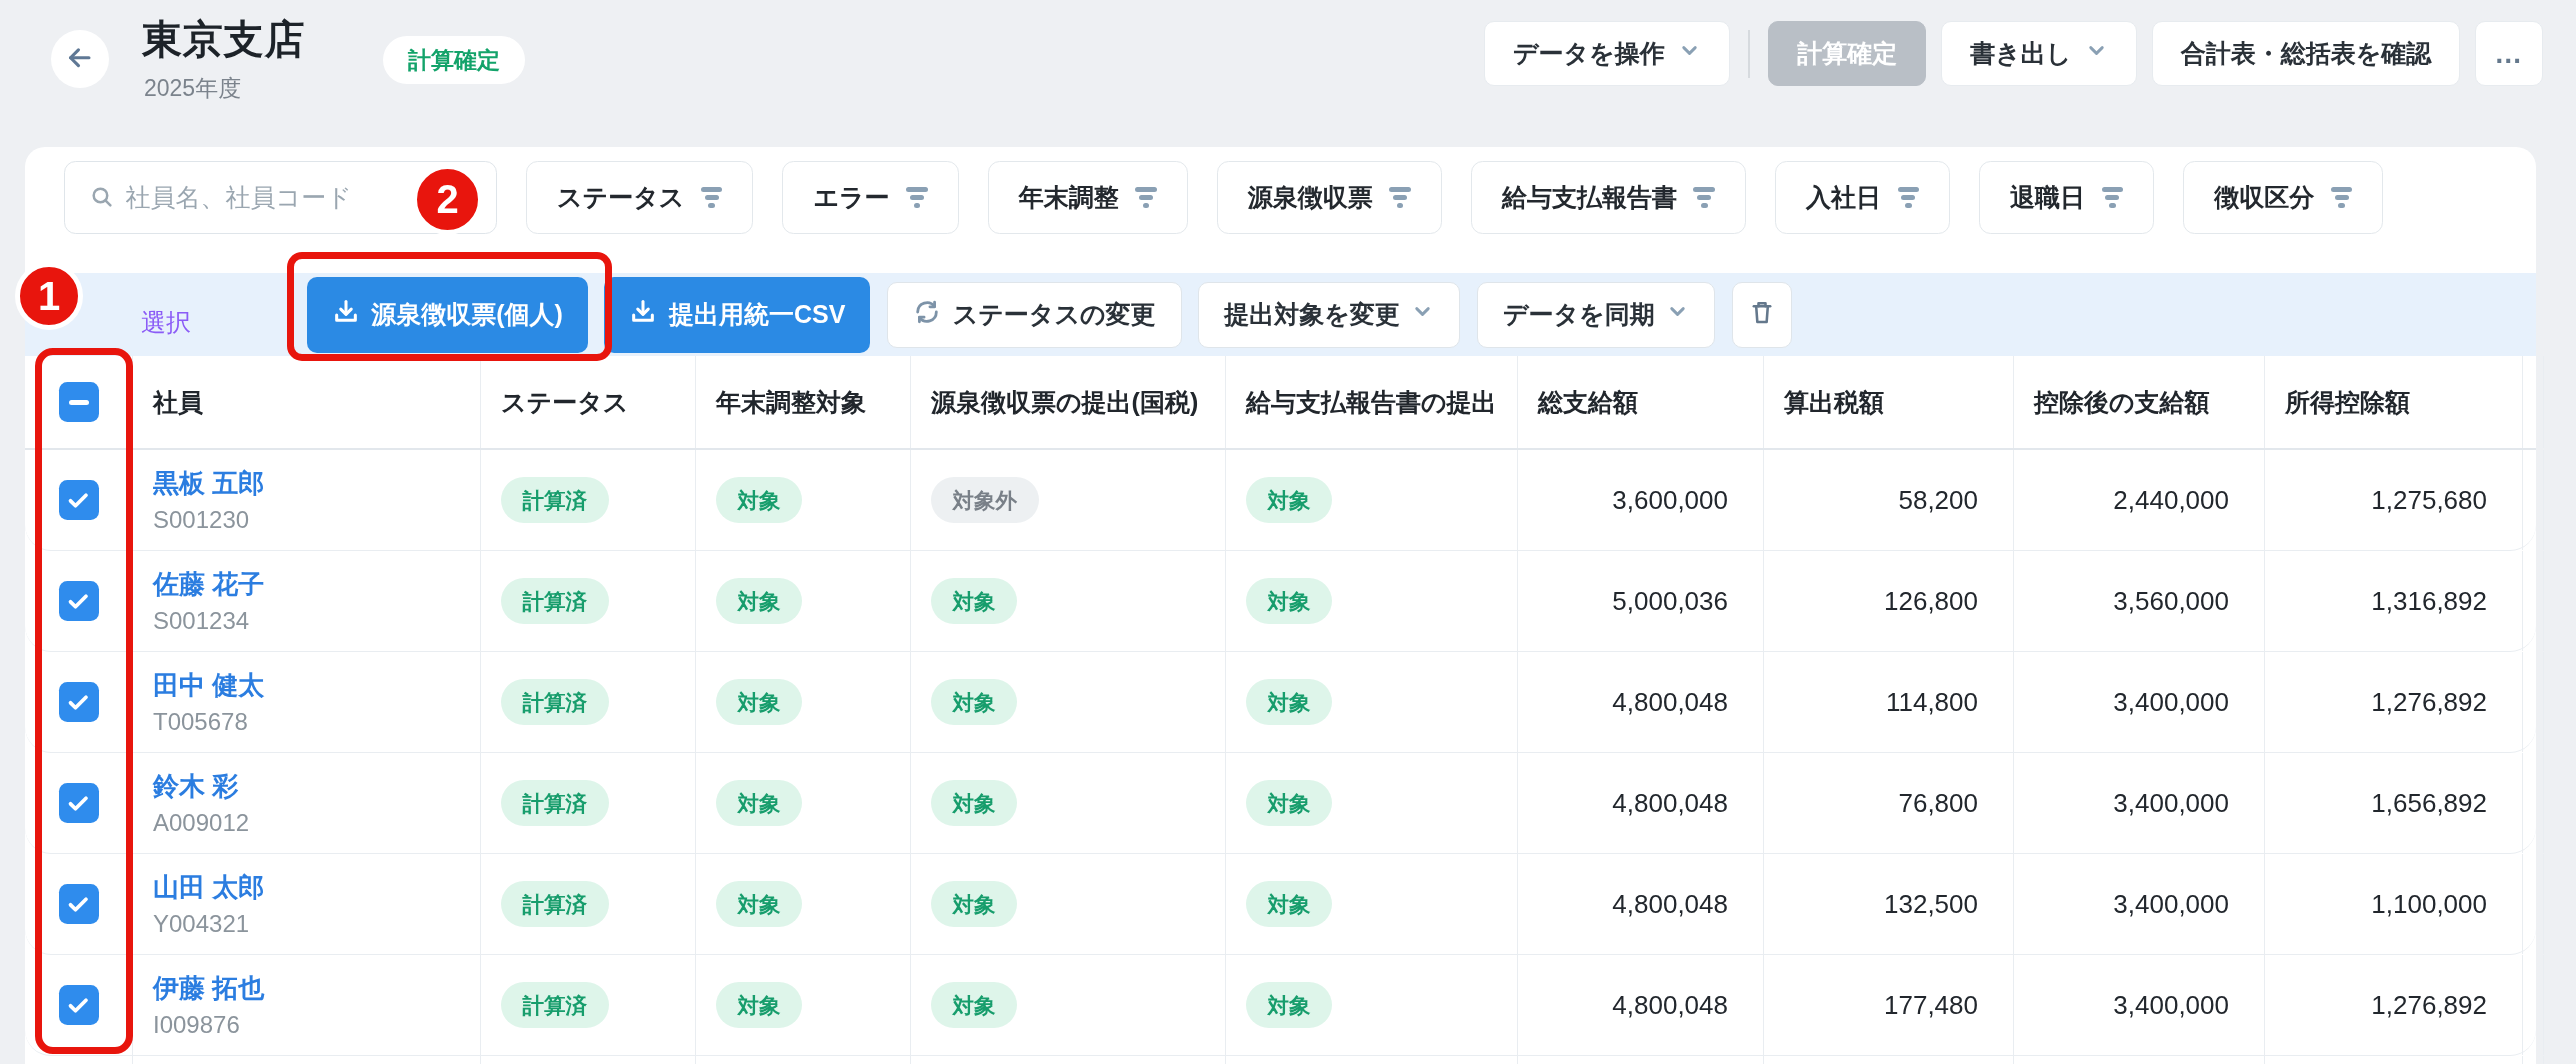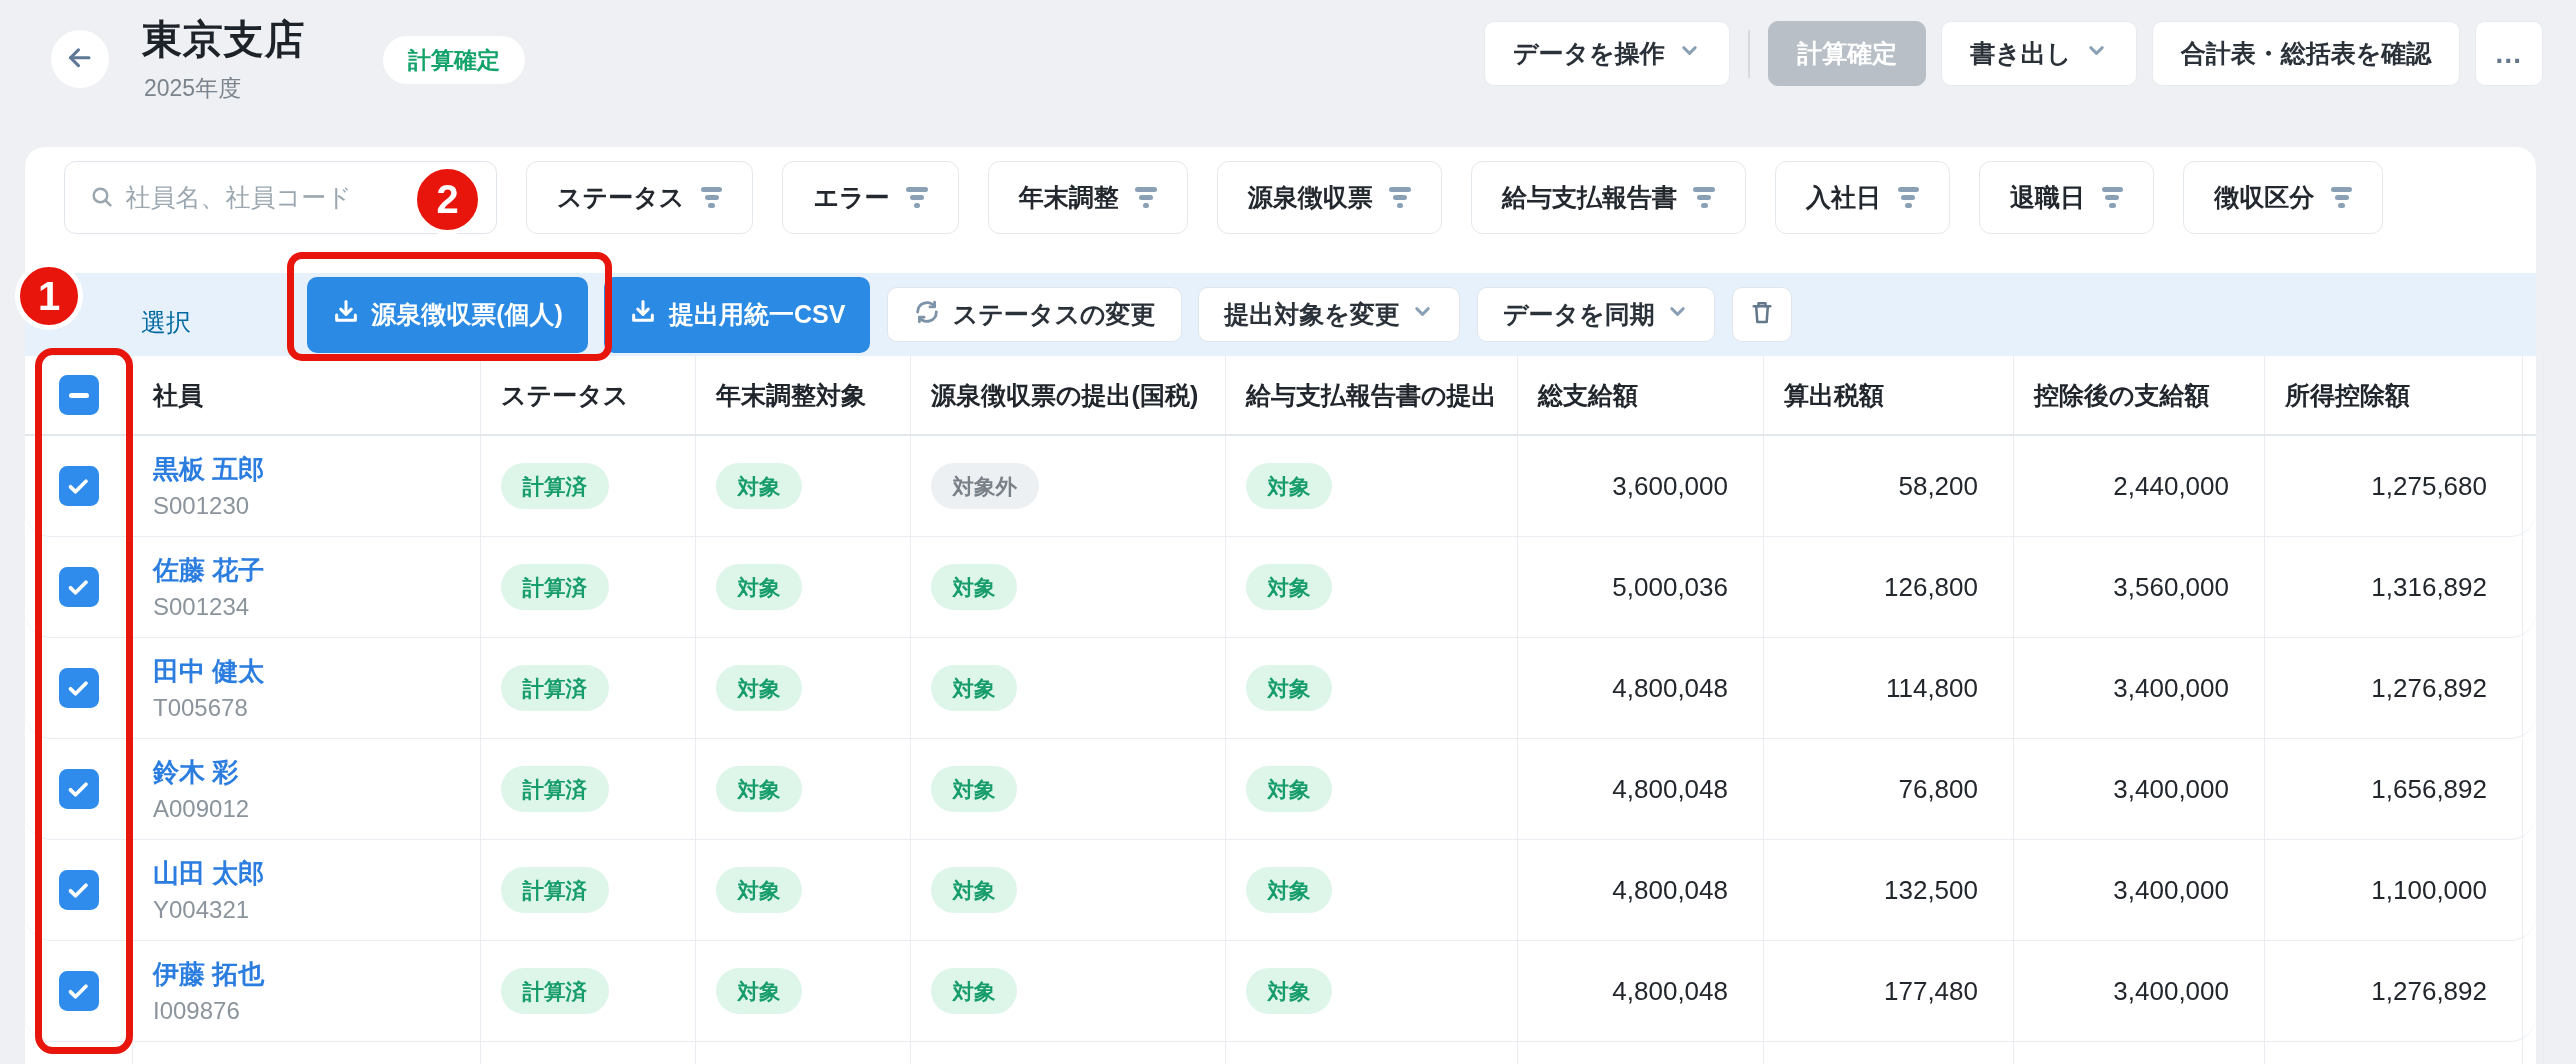--- a/index.html
+++ b/index.html
@@ -56,37 +56,37 @@
     display:flex; align-items:center; gap:16.6px; font-size:25px; font-weight:bold; color:#23282e;
   }
   .f-icon { display:flex; flex-direction:column; align-items:center; gap:3.3px; }
   .f-icon i { display:block; height:5px; border-radius:2.5px; background:#8aa0b4; }
 
   
   .action-row {
     position:absolute; left:0; right:0; top:126px; height:83px; background:#e7f1fc;
     display:flex; align-items:center; gap:16.6px;
   }
-  .sel-label { margin-left:116px; font-size:25px; color:#0369a1;margin-top:16px; }
+  .sel-label { margin-left:116px; font-size:25px; color:#8b5cf6;margin-top:16px; }
   .blue-btn {
     height:76px; padding:0 25px; border-radius:10px; background:#2b8ae4; color:#fff;
     display:flex; align-items:center; gap:11.6px; font-size:25px; font-weight:bold;
   }
   .blue-btn:first-of-type { margin-left:99px; }
   .white-btn {
-    height:55px; padding:0 25px; border-radius:10px; background:#fff; border:1.7px solid #dfe5ea;
+    height:66px; padding:0 25px; border-radius:10px; background:#fff; border:1.7px solid #dfe5ea;
     display:flex; align-items:center; gap:11.6px; font-size:25px; font-weight:bold; color:#2a3138;
   }
   .icon-btn { width:60px; padding:0; justify-content:center; }
 
   
   .table { position:absolute; left:0; right:0; top:209px; bottom:0; }
   .tgrid { display:grid; grid-template-columns:108px 348px 215px 215px 315px 292px 246px 250px 251px 258px minmax(0,1fr); }
   .td, .th { border-right:1.7px solid #e9edf1; display:flex; align-items:center; min-width:0; overflow:hidden; }
-  .thead { height:80px; border-bottom:2.5px solid #e2e7ec; }
+  .thead { height:94px; border-bottom:2.5px solid #e2e7ec; }
   .th { font-size:25px; font-weight:bold; color:#21262c; padding-left:20px; }
   .th.c-check, .td.c-check { justify-content:center; padding-left:0; }
   .tr { height:101px; border-bottom:1.7px solid #e9edf1;border-radius:26px; }
   .tr.partial { height:21.5px; border-bottom:none; }
   .td { padding-left:20px; }
   .td.num { justify-content:flex-end; padding-right:35px; padding-left:0; font-size:26px; color:#22272d; }
 
   .checkbox {
     width:40px; height:40px; border-radius:8.3px; background:#2f8ced;
     display:flex; align-items:center; justify-content:center; flex:none;

